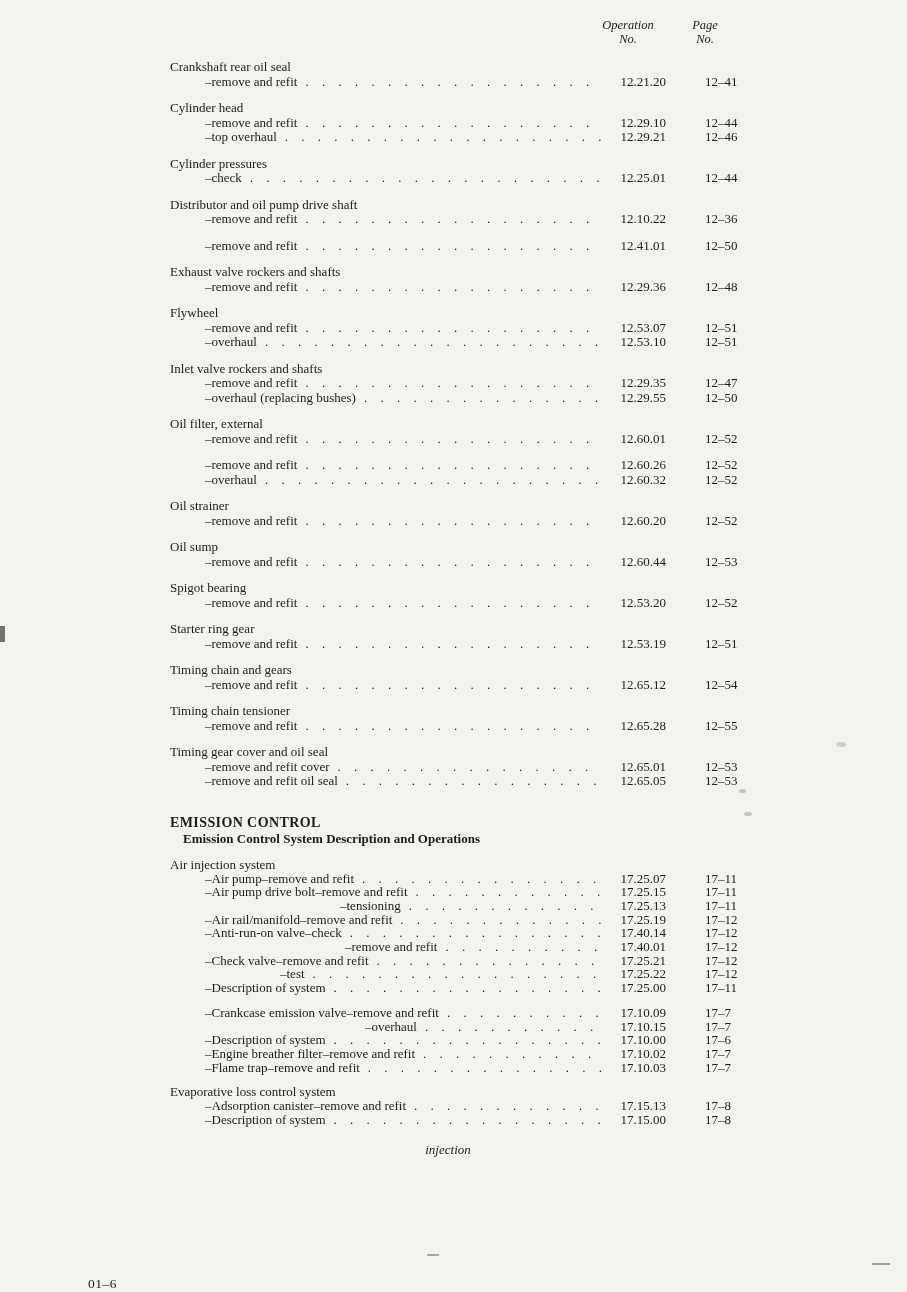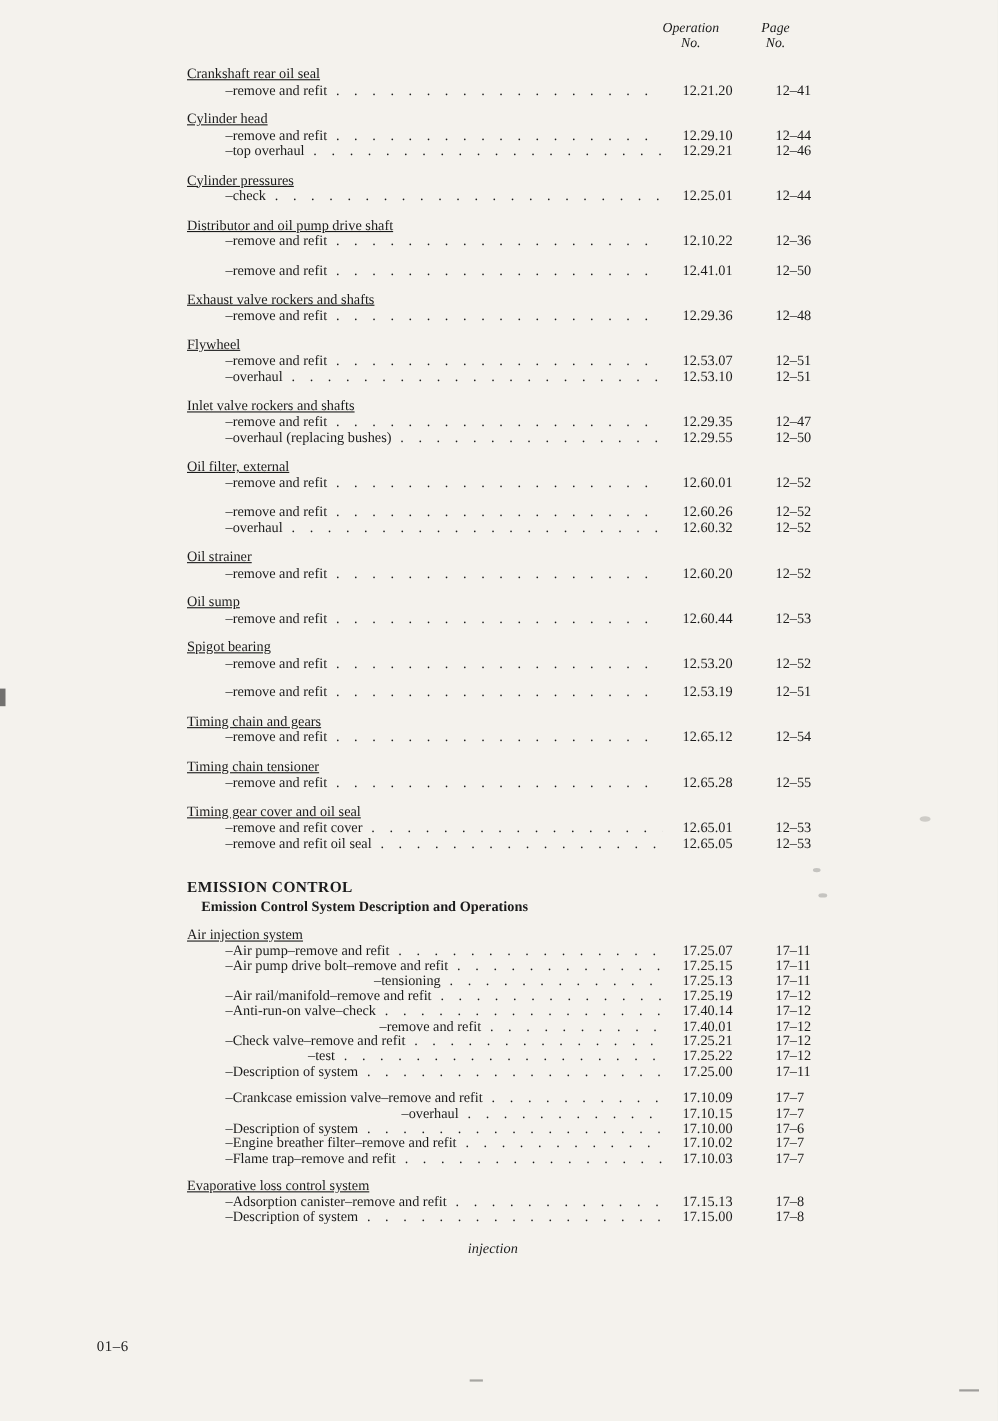--- a/index.html
+++ b/index.html
@@ -22,21 +22,21 @@
     width: 556px;
   }
   
   .hdr-row { position: relative; height: 32px; font-style: italic; font-size: 12.5px; line-height: 14px; }
   .hdr-cell { position: absolute; text-align: center; }
   .hdr-op { left: 410px; width: 96px; text-align: center; }
   .hdr-page { left: 497px; width: 76px; }
   
   .entries { margin-top: 10px; }
   .entry { margin-bottom: 12px; }
-  .entry-title, .group-title { font-size: 13px; line-height: 14.5px; white-space: nowrap; text-decoration: underline; }
+  .entry-title, .group-title { font-size: 13px; line-height: 14.5px; white-space: nowrap; }
   .toc-row {
     display: flex; align-items: baseline;
     font-size: 13px; line-height: 14.5px;
     padding-left: 35px;
   }
   .row-label { white-space: nowrap; flex: none; }
   .leader {
     flex: 1 1 auto; overflow: hidden; white-space: nowrap;
     letter-spacing: 5px; margin: 0 2px 0 8px;
   }
@@ -45,21 +45,21 @@
   
   .emission { margin-top: 26px; }
   .section-heading { font-size: 14px; font-weight: bold; letter-spacing: 0.4px; }
   .section-subheading { font-size: 13px; font-weight: bold; margin-bottom: 11px; padding-left: 13px; white-space: nowrap; }
   .group { margin-bottom: 11px; }
   .group-title { line-height: 14px; }
   .group .toc-row { line-height: 13.7px; }
   
   .continued { text-align: center; font-style: italic; font-size: 13px; margin-top: 15px; }
   .page-num {
-    position: absolute; left: 88px; top: 1216px;
+    position: absolute; left: 88px; top: 1276px;
     font-size: 13.5px; letter-spacing: 0.5px;
   }
   
   .artifact { position: absolute; background: #5a5a58; }
   .a1 { left: 0; top: 626px; width: 5px; height: 16px; opacity: 0.85; }
   .a2 { left: 836px; top: 742px; width: 10px; height: 5px; opacity: 0.25; border-radius: 50%; }
   .a3 { left: 739px; top: 789px; width: 7px; height: 4px; opacity: 0.3; border-radius: 50%; }
   .a4 { left: 744px; top: 812px; width: 8px; height: 4px; opacity: 0.3; border-radius: 50%; }
   .a5 { left: 427px; top: 1254px; width: 12px; height: 2px; opacity: 0.5; }
   .a6 { left: 872px; top: 1263px; width: 18px; height: 2px; opacity: 0.55; }
@@ -216,20 +216,21 @@
         <div class="entry">
           <div class="entry-title">Spigot bearing</div>
           <div class="toc-row">
             <span class="row-label">–remove and refit</span>
             <span class="leader">. . . . . . . . . . . . . . . . . . . . . . . . . . . . . . . . . . . . . . . . . . . . . . . . . . . . . . . . . . . . </span>
             <span class="col-op">12.53.20</span>
             <span class="col-page">12–52</span>
           </div>
         </div>
         <div class="entry">
+          <div class="entry-title">Starter ring gear</div>
           <div class="toc-row">
             <span class="row-label">–remove and refit</span>
             <span class="leader">. . . . . . . . . . . . . . . . . . . . . . . . . . . . . . . . . . . . . . . . . . . . . . . . . . . . . . . . . . . . </span>
             <span class="col-op">12.53.19</span>
             <span class="col-page">12–51</span>
           </div>
         </div>
         <div class="entry">
           <div class="entry-title">Timing chain and gears</div>
           <div class="toc-row">

